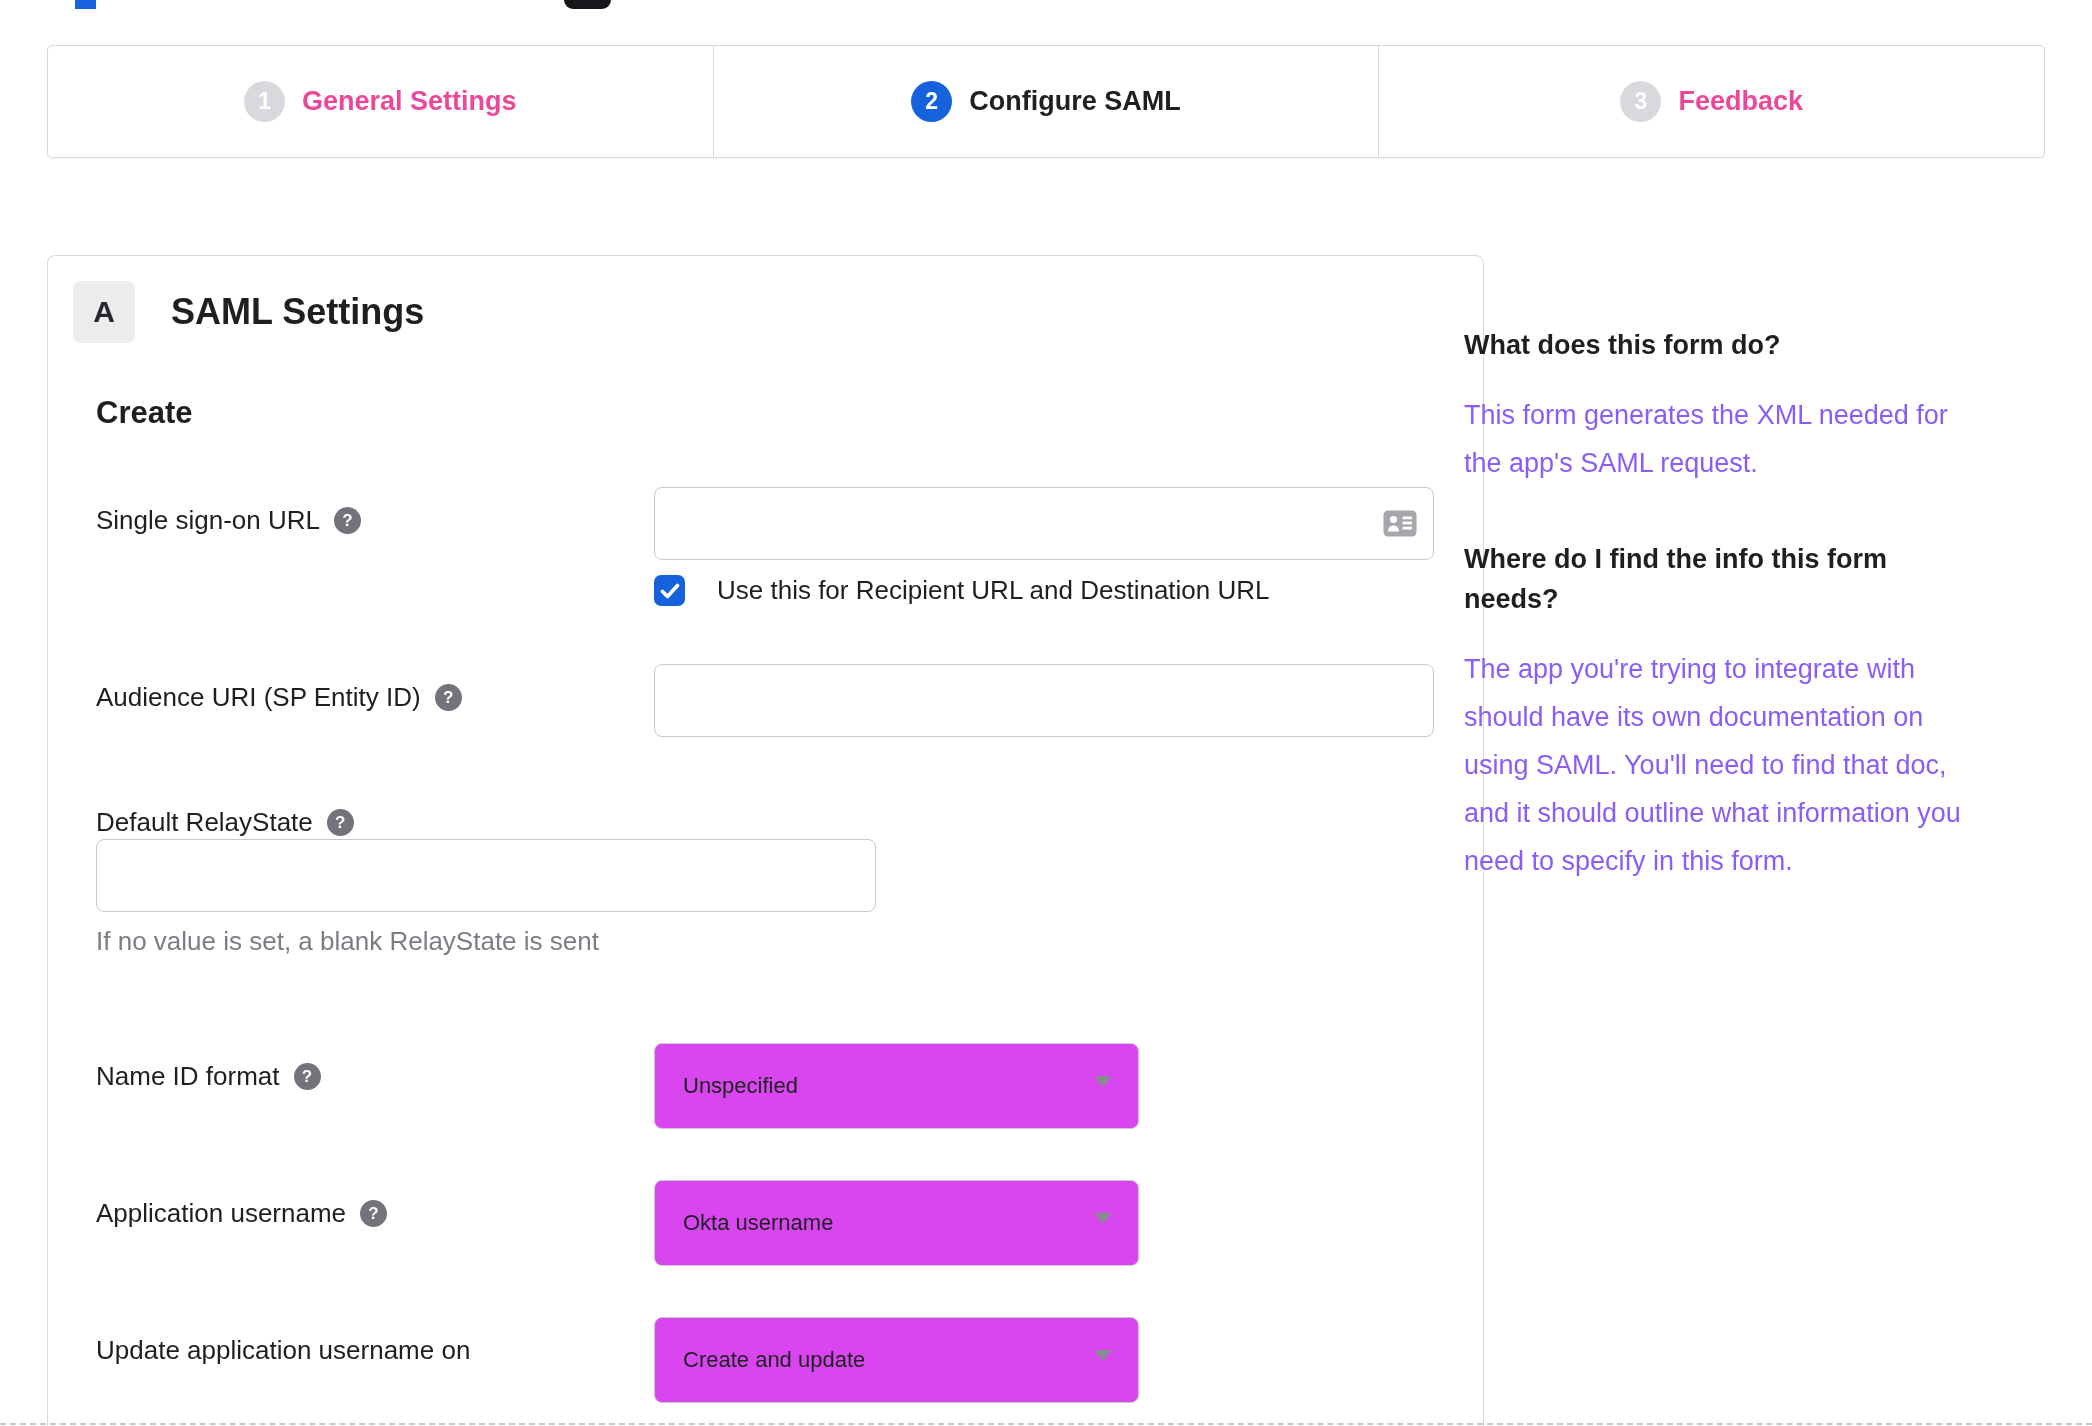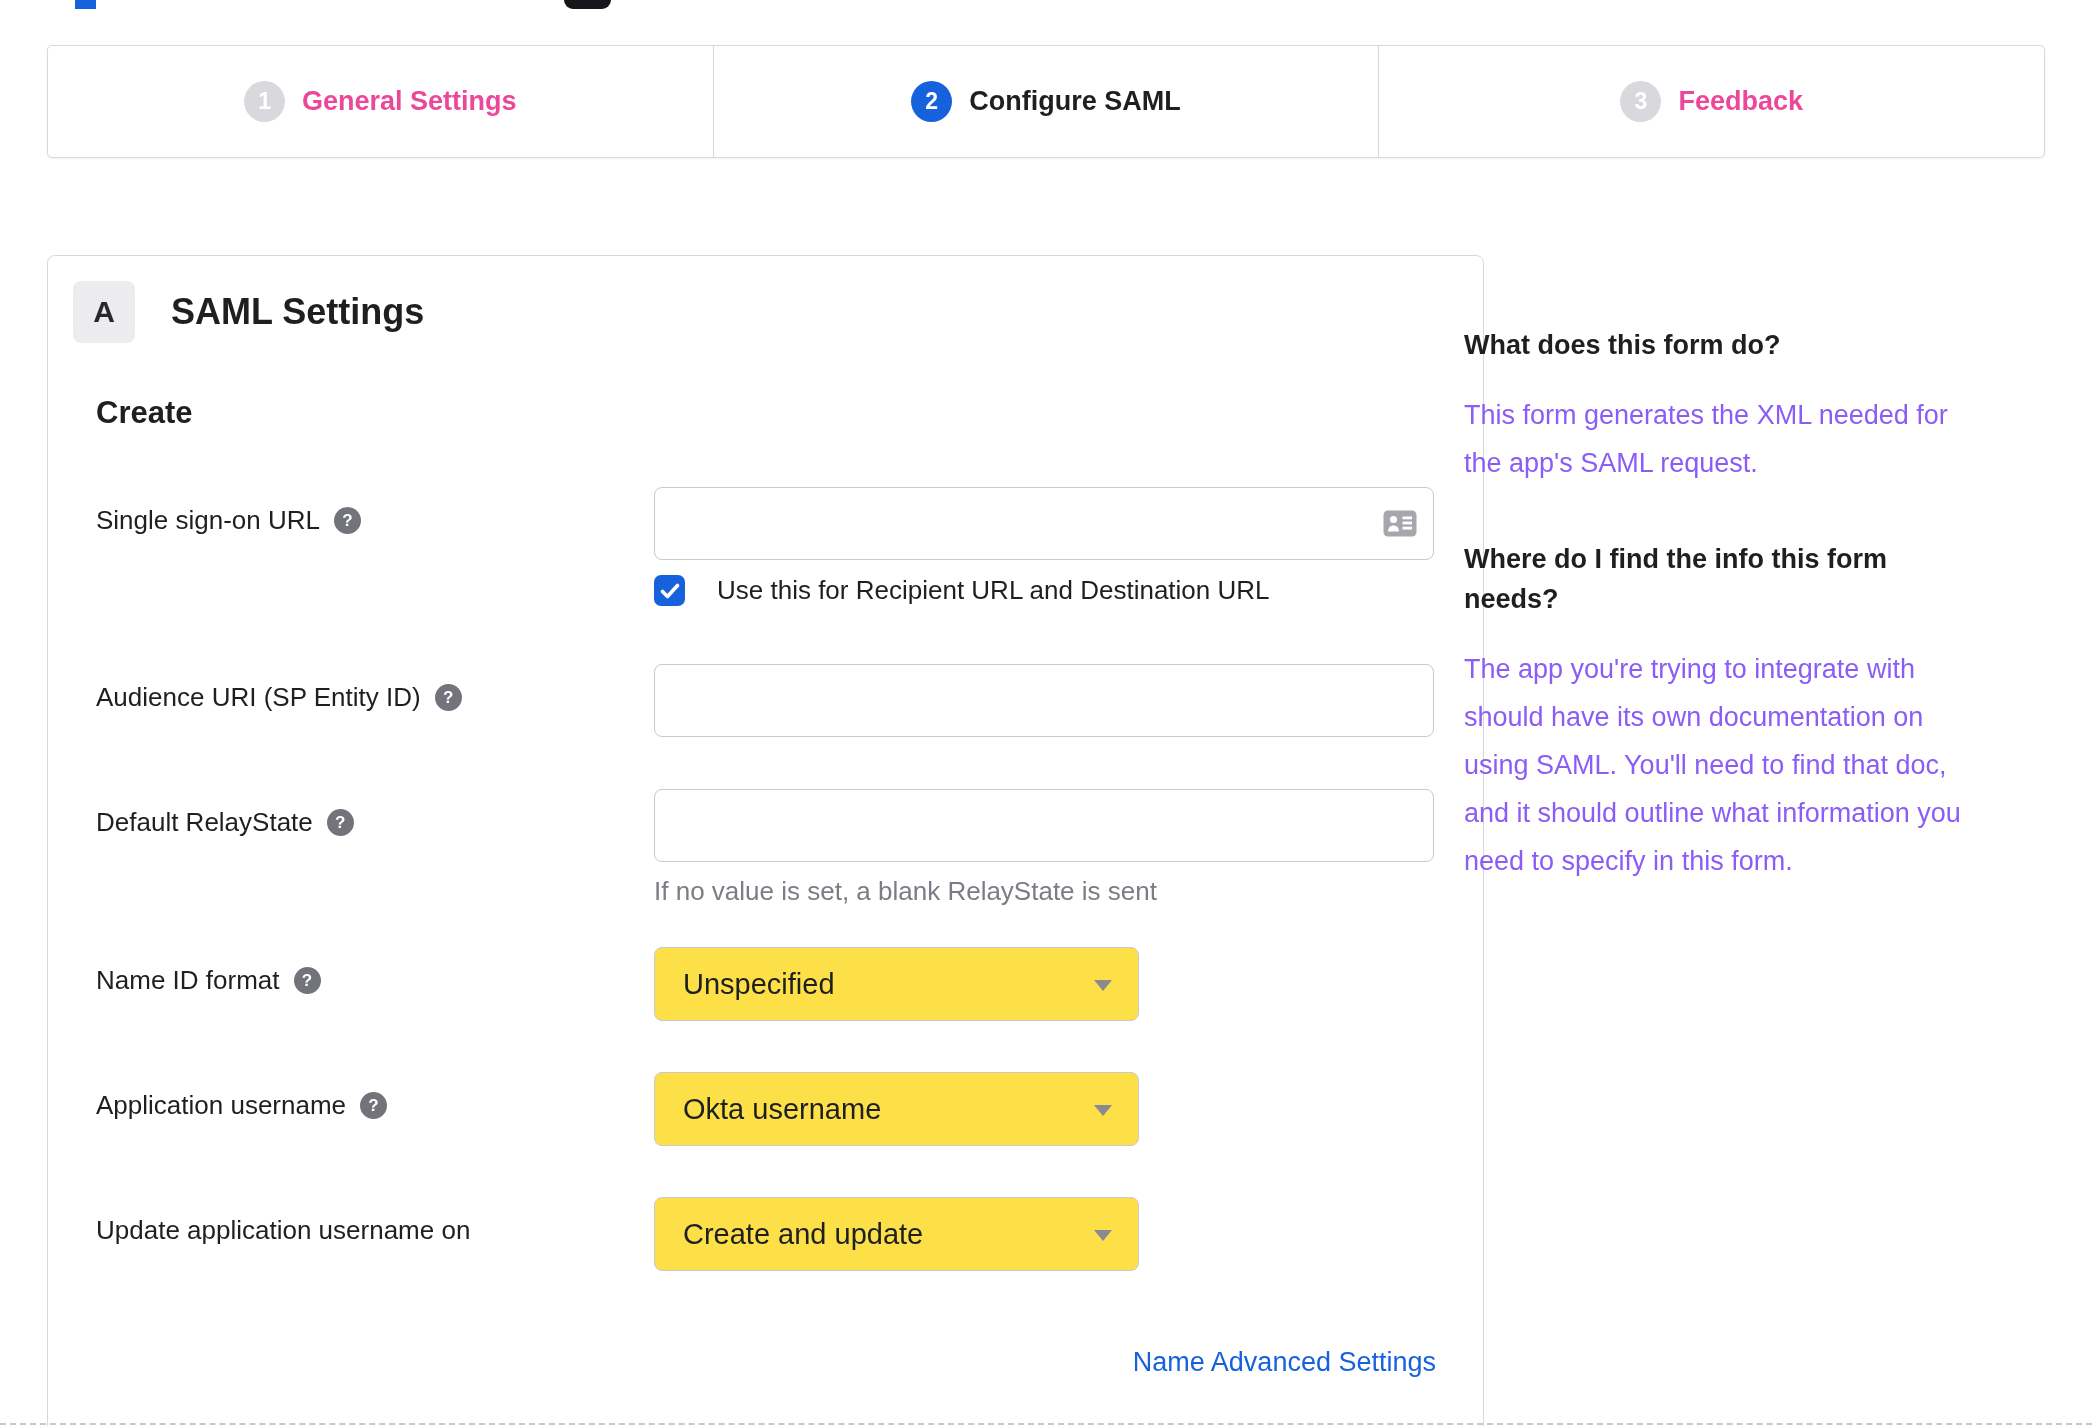--- a/index.html
+++ b/index.html
@@ -68,33 +68,33 @@
   .checkbox-row { display:flex; align-items:center; gap:32px; margin-top:15px; }
   .checkbox {
     width:31px; height:31px; border-radius:7px; background:#1662dd;
     display:flex; align-items:center; justify-content:center; flex:none; cursor:pointer;
   }
   .checkbox-label { font-size:26px; }
 
   .helper-text { font-size:26px; color:#7c7c84; margin-top:14px; }
 
   .select {
-    width:485px; height:74px; border:1px solid #c9c9ce; border-radius:8px;
-    display:flex; align-items:center; padding:0 28px; font-size:29px;
-    position:relative; background:#fde047; cursor:pointer;
+    width:485px; height:86px; border:1px solid #c9c9ce; border-radius:8px;
+    display:flex; align-items:center; padding:0 28px; font-size:22px;
+    position:relative; background:#d946ef; cursor:pointer;
   }
   .caret {
     position:absolute; right:26px; top:32px; width:0; height:0;
     border-left:9px solid transparent; border-right:9px solid transparent;
     border-top:11px solid #8a8a91;
   }
 
   .m58 { margin-bottom:58px; }
   .m52 { margin-bottom:52px; }
-  .m62 { margin-bottom:40px; }
+  .m62 { margin-bottom:86px;flex-direction:column; }
   .m51 { margin-bottom:51px;justify-content:space-between; }
 
   .advanced-row { display:flex; justify-content:flex-end; padding-right:47px; margin-top:76px; }
   .advanced-link { color:#1662dd; font-size:27px; font-weight:500; text-decoration:none; cursor:pointer; }
 
   
   .help-sidebar { position:absolute; left:1464px; top:325px; width:500px; }
   .help-heading { font-size:27px; font-weight:bold; line-height:40px; margin-bottom:26px; }
   .help-body { font-size:27px; line-height:48px; color:#8b5cf6; margin-bottom:52px; }
 

